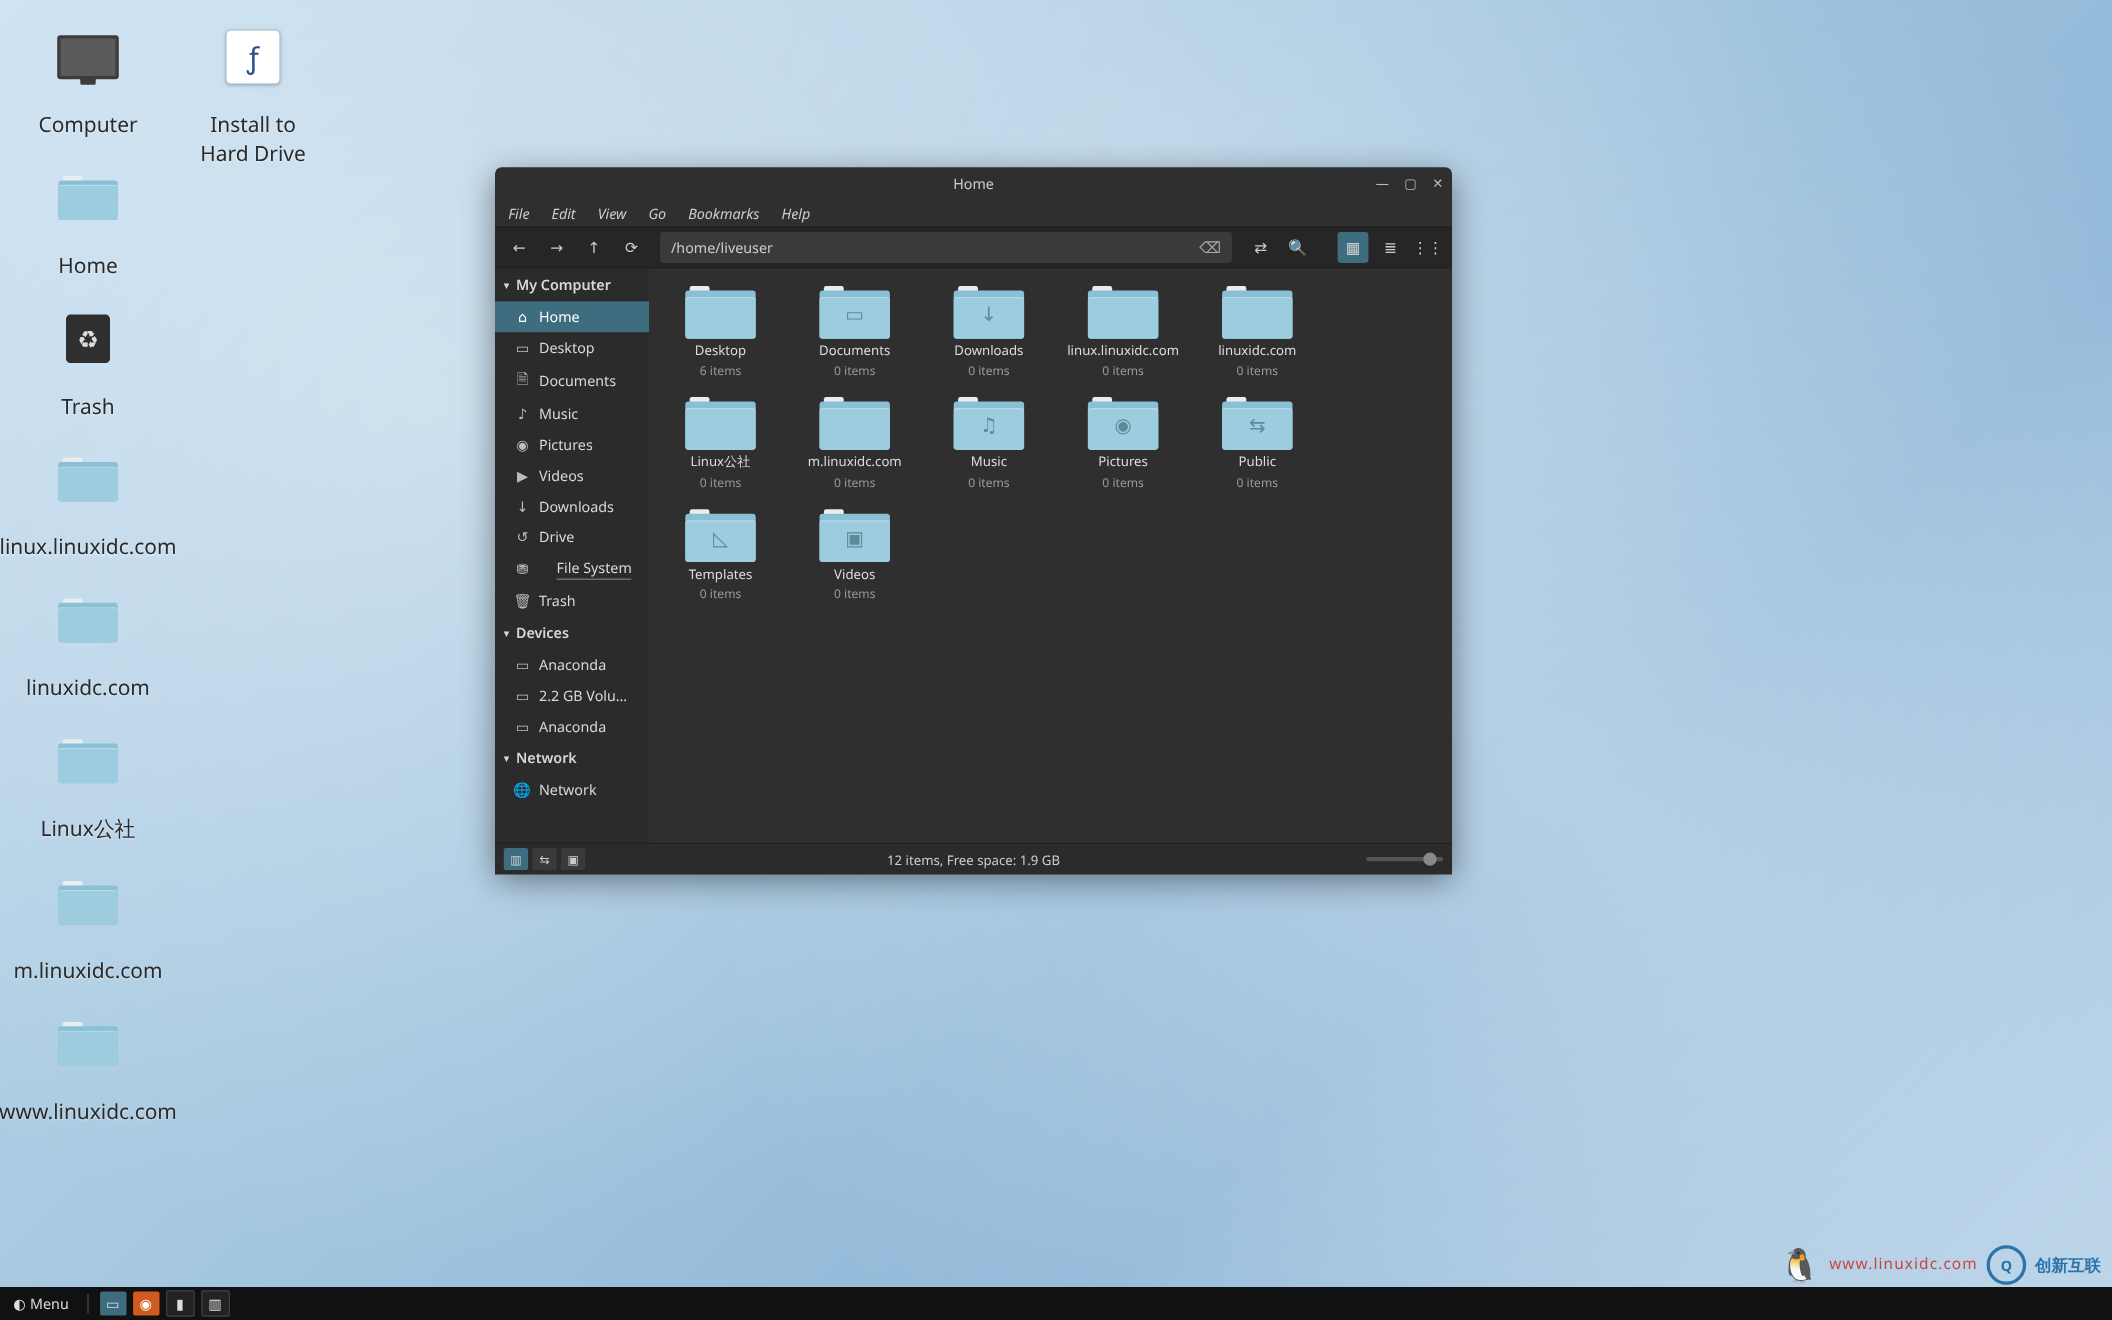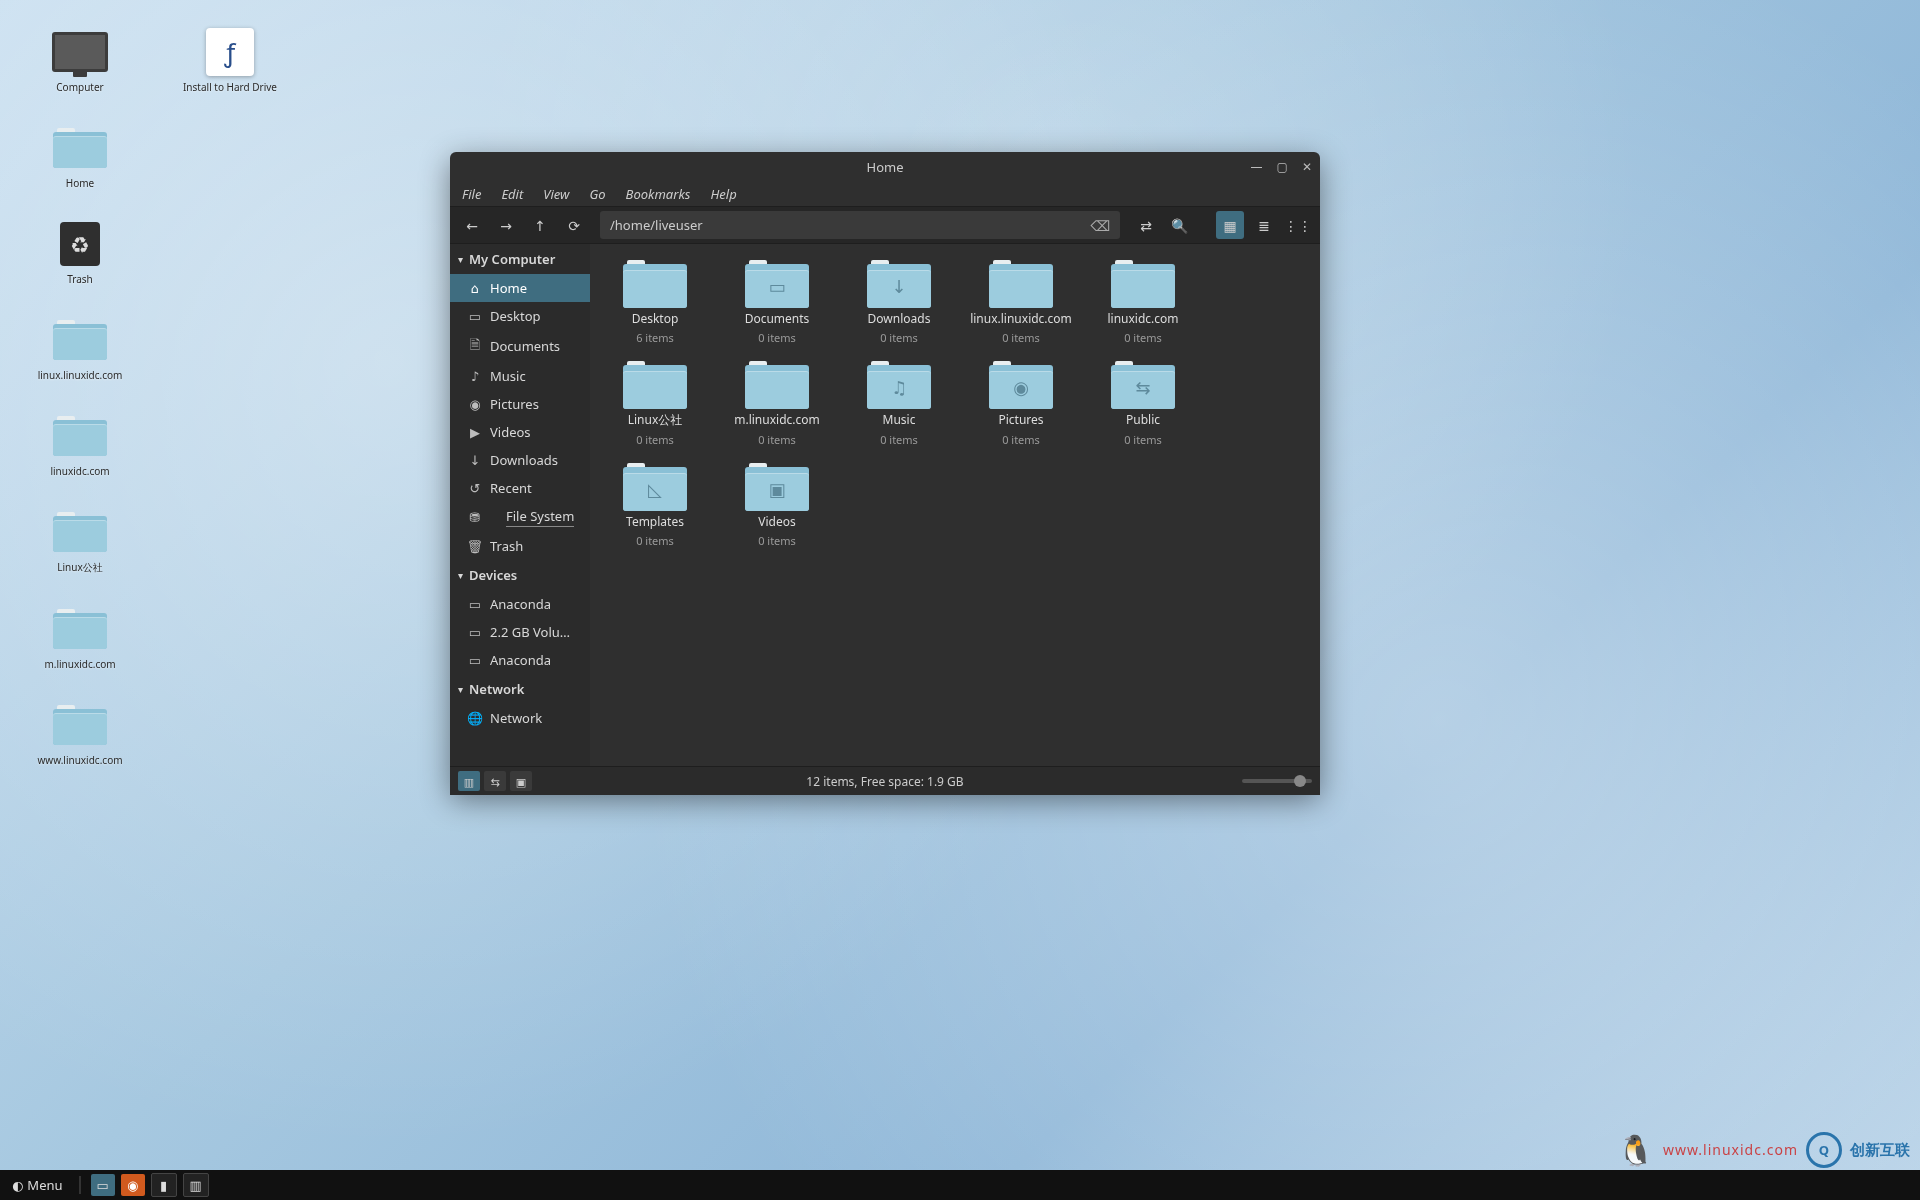--- a/index.html
+++ b/index.html
@@ -8,21 +8,21 @@
  background:
   radial-gradient(circle at 20% 30%,rgba(255,255,255,.35),transparent 45%),
   radial-gradient(circle at 75% 60%,rgba(255,255,255,.35),transparent 50%),
   radial-gradient(circle at 55% 15%,rgba(255,255,255,.25),transparent 40%),
   linear-gradient(135deg,#c9dff0 0%,#a6c8e0 40%,#8fb7d8 70%,#b9d3e8 100%);
 }
 
 .desktop-icons{position:absolute;top:30px;left:20px;display:flex;flex-direction:column;gap:32px;}
 .desktop-icon{width:120px;display:flex;flex-direction:column;align-items:center;gap:6px;cursor:pointer;}
 .desktop-icon .icon-box{width:56px;height:44px;display:flex;align-items:center;justify-content:center;}
-.desktop-icon .lbl{color:#2a2a2a;text-shadow:0 1px 2px rgba(255,255,255,.5);font-size:10px;text-align:center;}
+.desktop-icon .lbl{color:#2a2a2a;text-shadow:0 1px 2px rgba(255,255,255,.5);font-size:19px;text-align:center;margin-top:20px;}
 
 .desktop-icons-col2{position:absolute;top:30px;left:170px;display:flex;flex-direction:column;gap:32px;}
 
 .folder{position:relative;width:54px;height:40px;}
 .folder .back{position:absolute;top:4px;left:0;right:0;bottom:0;background:#8ac0d6;border-radius:3px;}
 .folder .tab{position:absolute;top:0;left:4px;width:18px;height:8px;background:#e8eef0;border-radius:2px 2px 0 0;}
 .folder .front{position:absolute;top:8px;left:0;right:0;bottom:0;background:#9cccde;border-radius:3px;box-shadow:inset 0 1px 0 rgba(255,255,255,.3);}
 .folder .mark{position:absolute;top:14px;left:0;right:0;display:flex;justify-content:center;color:#5e8a9c;font-size:18px;}
 
 .monitor{width:50px;height:34px;background:#5a5a5a;border:3px solid #3c3c3c;border-radius:3px;position:relative;}
@@ -235,21 +235,21 @@
         <div class="side-item">
           <span class="sic">▶</span>
           <span class="sl">Videos</span>
         </div>
         <div class="side-item">
           <span class="sic">↓</span>
           <span class="sl">Downloads</span>
         </div>
         <div class="side-item">
           <span class="sic">↺</span>
-          <span class="sl">Recent</span>
+          <span class="sl">Drive</span>
         </div>
         <div class="side-item underline">
           <span class="sic">⛃</span>
           <span class="sl">File System</span>
         </div>
         <div class="side-item">
           <span class="sic">🗑</span>
           <span class="sl">Trash</span>
         </div>
         <div class="side-head"><span class="chev">▾</span>Devices</div>

